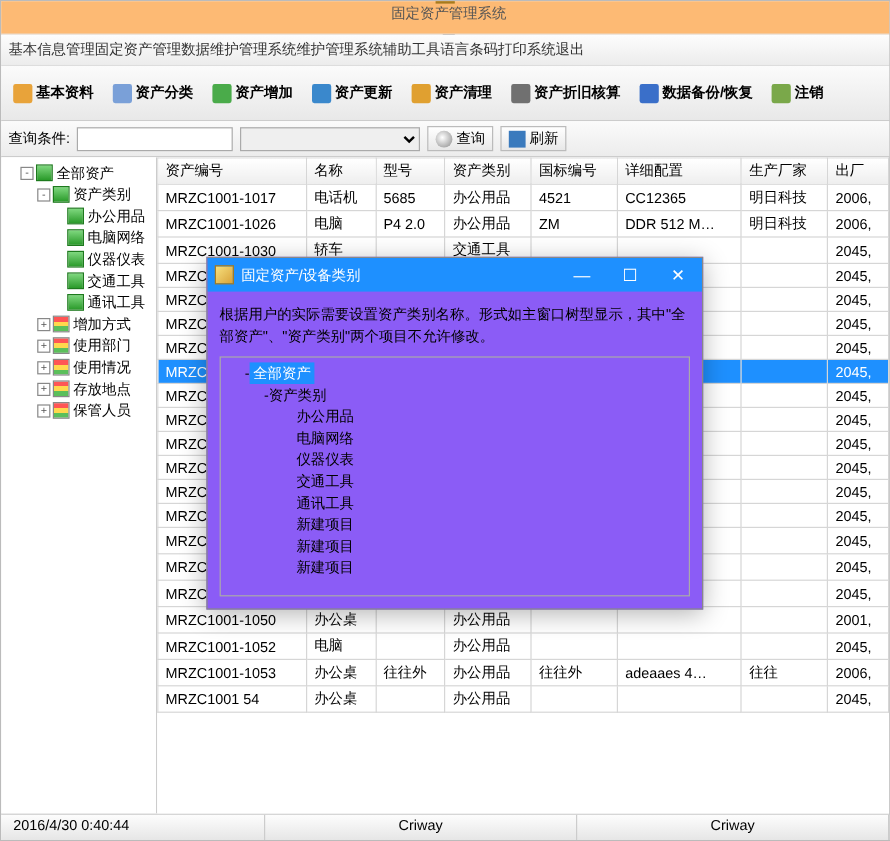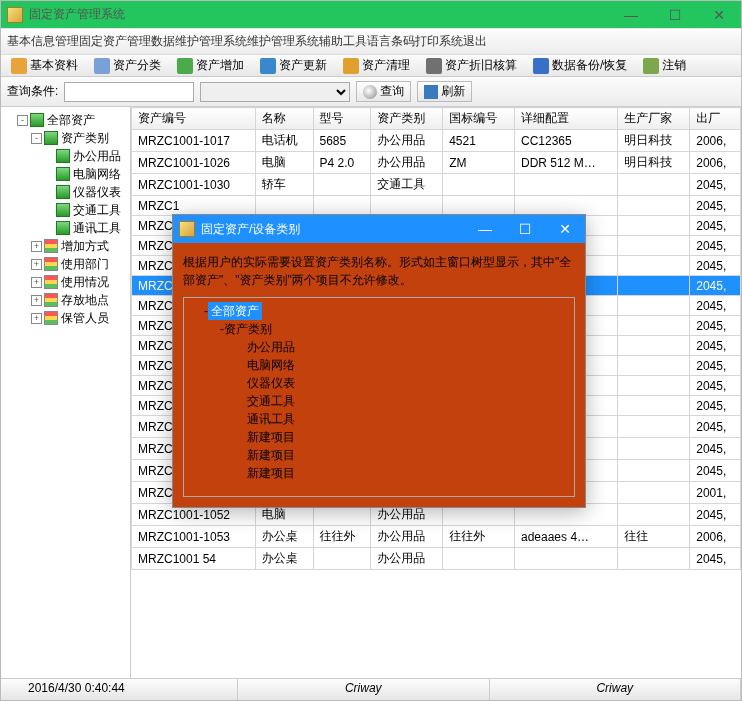--- a/index.html
+++ b/index.html
@@ -1,62 +1,62 @@
 <!DOCTYPE html>
 <html><head>
 <meta charset="utf-8">
 <style>
 * { box-sizing: border-box; margin: 0; padding: 0; font-family: "Microsoft YaHei", SimSun, sans-serif; font-size: 12px; }
 body { background: #f0f0f0; width: 742px; height: 701px; overflow: hidden; position: relative; }
 .window { background: #fff; border: 1px solid #bbb; width: 742px; height: 701px; display: flex; flex-direction: column; }
-.titlebar { background: #22c55e; height: 28px; display: flex; align-items: center; padding-left: 6px; border-bottom: 1px solid #e5e5e5; }
+.titlebar { background: #fdba74; height: 28px; display: flex; align-items: center; padding-left: 6px; border-bottom: 1px solid #e5e5e5; flex-direction: column; }
 .titlebar .ico { width: 16px; height: 16px; background: linear-gradient(135deg,#f7e07e,#d8a23a); border:1px solid #a67b1e; margin-right: 6px; }
 .titlebar .title { flex: 1; color: #555; }
 .titlebar .btns { display: flex; }
 .titlebar .btn { width: 44px; height: 28px; display:flex; align-items:center; justify-content:center; color:#555; font-size:14px; }
 .menubar { display: flex; background: linear-gradient(#fdfdfd,#ececec); padding: 4px 6px; border-bottom:1px solid #ddd; }
 .menubar span { color:#333; }
-.toolbar { display:flex; background: linear-gradient(#fbfbfb,#e8e8e8); padding: 0 6px; gap: 8px; border-bottom:1px solid #ccc; flex-wrap:wrap; }
+.toolbar { display:flex; background: linear-gradient(#fbfbfb,#e8e8e8); padding: 12px 6px; gap: 8px; border-bottom:1px solid #ccc; flex-wrap:wrap;font-weight:bold; }
 .tbtn { display:flex; align-items:center; gap:3px; padding:2px 4px; }
 .tbtn .ticon { width:16px; height:16px; border-radius:2px; }
 .searchbar { display:flex; align-items:center; background:linear-gradient(#fbfbfb,#ececec); padding:4px 6px; gap:6px; border-bottom:1px solid #ccc; }
 .searchbar input { border:1px solid #aaa; height:20px; width:130px; padding:0 4px; }
 .searchbar select { border:1px solid #aaa; height:20px; width:150px; }
 .sbtn { display:flex; align-items:center; gap:3px; padding:1px 6px; border:1px solid #bbb; background:linear-gradient(#fff,#e8e8e8); }
 .sbtn .sico { width:14px; height:14px; }
 .body { flex:1; display:flex; overflow:hidden; }
 .tree { width:130px; border-right:1px solid #ccc; overflow:auto; padding:4px 2px; background:#fff; }
 .tree ul { list-style:none; padding-left:14px; }
 .tree li { white-space:nowrap; line-height:18px; display:flex; align-items:center; }
 .tree li .exp { width:11px; height:11px; border:1px solid #888; font-size:9px; line-height:9px; text-align:center; margin-right:2px; color:#555; }
 .tree li .nic { width:14px; height:14px; margin-right:3px; }
 .tree .house { background:linear-gradient(#7fd87f,#2a9a2a); border:1px solid #1d7a1d; }
 .tree .bars { background:linear-gradient(180deg,#f55 0 33%,#ffd84d 33% 66%,#5bbf5b 66% 100%); border:1px solid #888; }
 .grid { flex:1; overflow:auto; background:#fff; position:relative; }
 table { border-collapse:collapse; width:100%; }
 th,td { border:1px solid #d6d6d6; padding:2px 6px; text-align:left; height:20px; white-space:nowrap; background:#fff; }
 th { background:linear-gradient(#fff,#eee); font-weight:normal; position:sticky; top:0; }
 tr.sel td { background:#1e90ff; color:#fff; }
-.dialog { position:absolute; left:172px; top:214px; width:414px; background:#c2410c; border:1px solid #888; box-shadow:0 4px 20px rgba(0,0,0,.3); z-index:10; }
+.dialog { position:absolute; left:172px; top:214px; width:414px; background:#8b5cf6; border:1px solid #888; box-shadow:0 4px 20px rgba(0,0,0,.3); z-index:10; }
 .dialog .dtitle { background:#1e90ff; color:#fff; height:28px; display:flex; align-items:center; padding-left:6px; }
 .dialog .dtitle .dico { width:16px; height:16px; background:linear-gradient(135deg,#f7e07e,#d8a23a); border:1px solid #a67b1e; margin-right:6px; }
 .dialog .dtitle .spacer { flex:1; }
 .dialog .dtitle .dbtn { width:40px; text-align:center; font-size:14px; height:28px; line-height:28px; }
 .dialog .dbody { padding:10px; display:flex; flex-direction:column; gap:8px; }
 .dialog .msg { line-height:18px; }
 .dialog .dcontent { display:flex; gap:10px; }
 .dialog .dtree { flex:1; border:1px solid #aaa; height:200px; overflow:auto; padding:4px; }
 .dialog .dtree ul { list-style:none; padding-left:16px; }
 .dialog .dtree li { white-space:nowrap; line-height:18px; display:flex; align-items:center; }
 .dialog .dtree .root { background:#1e90ff; color:#fff; padding:0 3px; }
 .dialog .dbtns { display:flex; flex-direction:column; gap:6px; padding-top:50px; }
 .dialog .dbtns button { width:70px; height:22px; border:1px solid #999; background:linear-gradient(#fff,#e6e6e6); }
-.statusbar { display:flex; background:linear-gradient(#fdfdfd,#e6e6e6); border-top:1px solid #ccc; height:22px;padding-left:17px; }
+.statusbar { display:flex; background:linear-gradient(#fdfdfd,#e6e6e6); border-top:1px solid #ccc; height:22px; }
 .statusbar .cell { border-right:1px solid #ccc; padding:2px 10px; }
-.statusbar .cell.wide { flex:1; text-align:center;font-style:italic; }
+.statusbar .cell.wide { flex:1; text-align:center; }
 </style>
 </head>
 <body>
 
 <div class="window">
   <div class="titlebar">
     <div class="ico"></div>
     <div class="title">固定资产管理系统</div>
     <div class="btns">
       <div class="btn">—</div>

